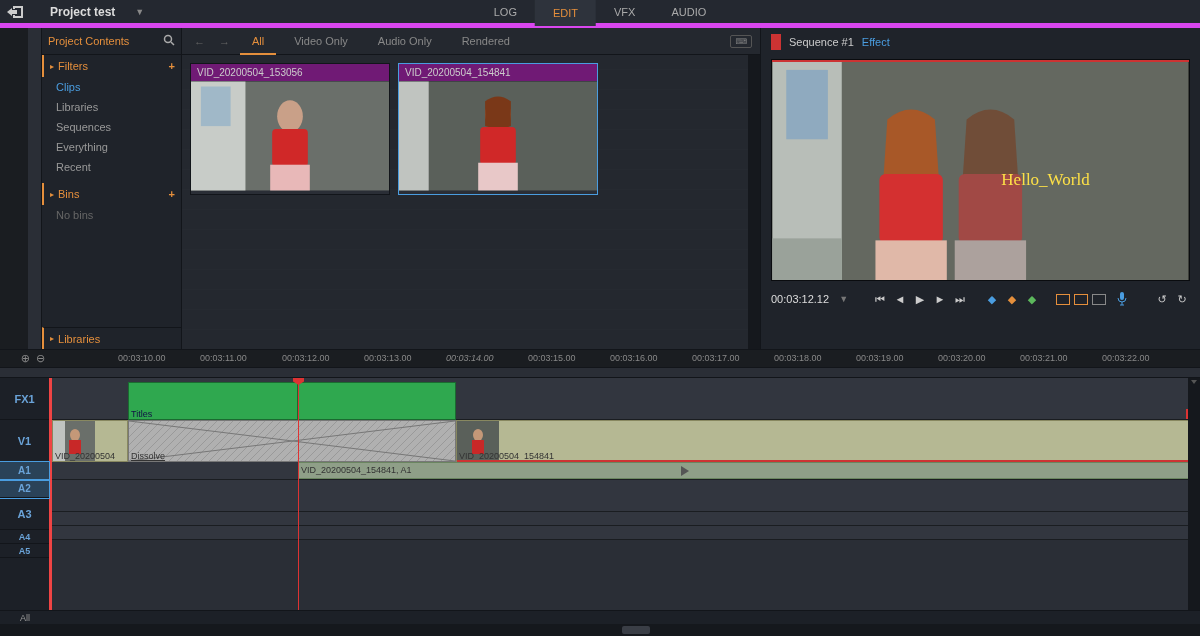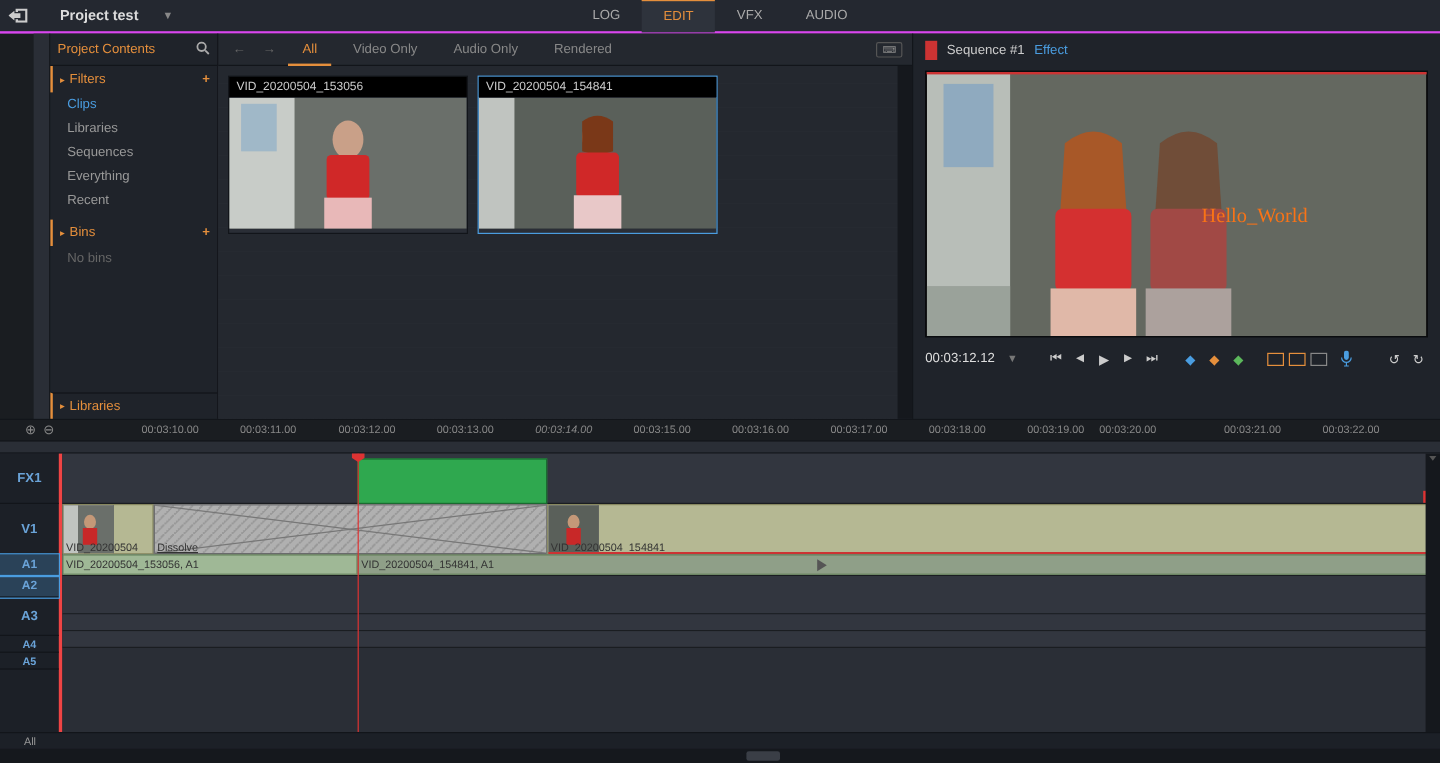--- a/index.html
+++ b/index.html
@@ -1,17 +1,17 @@
 <!DOCTYPE html>
 <html><head>
 <meta charset="utf-8">
 <style>
 * { margin:0; padding:0; box-sizing:border-box; font-family:"Segoe UI",Arial,sans-serif; }
 body { background:#1a1d21; color:#b0b0b0; width:1200px; height:636px; overflow:hidden; font-size:11px; position:relative; }
-.topbar { height:28px; background:#242830; display:flex; align-items:center; border-bottom:2px solid #d946ef; }
+.topbar { height:28px; background:#242830; display:flex; align-items:center; border-bottom:5px solid #d946ef; }
 .exit-btn { width:30px; height:28px; display:flex; align-items:center; justify-content:center; cursor:pointer; }
 .exit-btn svg { fill:#ccc; }
 .proj-title { margin-left:20px; font-weight:bold; color:#dcdcdc; font-size:12px; }
 .proj-dd { margin-left:20px; color:#888; cursor:pointer; font-size:9px; }
 .main-tabs { position:absolute; left:50%; transform:translateX(-50%); display:flex; gap:0; }
 .main-tab { padding:0 18px; height:28px; line-height:28px; color:#aaa; cursor:pointer; font-size:11px; }
 .main-tab.active { color:#e58f3c; border-top:2px solid #e58f3c; background:#2e333c; line-height:26px; }
 .upper { height:322px; display:flex; border-bottom:1px solid #12151a;padding-left:28px; }
 .left-col { width:140px; background:#1f232a; border-right:1px solid #12151a; display:flex; flex-direction:column; }
 .left-col.collapsed { width:14px; }
@@ -25,30 +25,30 @@
 .lib-hdr { height:22px; display:flex; align-items:center; padding:0 6px; color:#e58f3c; border-left:2px solid #e58f3c; border-top:1px solid #12151a; margin-top:auto;}
 .mid-col { flex:1; background:#24282f; display:flex; flex-direction:column; position:relative;}
 .mid-tabs { height:27px; display:flex; align-items:center; padding:0 8px; border-bottom:1px solid #12151a; gap:6px;}
 .nav-arr { color:#666; padding:0 4px; cursor:pointer; }
 .mid-tab { padding:0 12px; color:#888; font-size:11px; cursor:pointer; }
 .mid-tab.active { color:#e58f3c; border-bottom:2px solid #e58f3c; height:27px; line-height:27px;}
 .kbd-ic { margin-left:auto; cursor:pointer; border:1px solid #555; border-radius:2px; padding:1px 4px; font-size:8px; color:#888;}
 .clips-area { flex:1; padding:8px; display:flex; gap:8px; background:repeating-linear-gradient(0deg,#24282f,#24282f 19px,#262a31 19px,#262a31 20px),repeating-linear-gradient(90deg,#24282f,#24282f 19px,#262a31 19px,#262a31 20px);}
 .clip-card { width:200px; height:132px; border:1px solid #12151a; background:#2a2e36; }
 .clip-card.sel { border:1px solid #4a9de0; }
-.clip-name { background:#000000; padding:3px 6px; font-size:10px; color:#ccc; }
+.clip-name { background:#701a75; padding:3px 6px; font-size:10px; color:#ccc; }
 .clip-thumb { height:110px; display:flex; align-items:center; justify-content:center; position:relative; overflow:hidden;}
 .right-col { width:440px; background:#1f232a; border-left:1px solid #12151a; display:flex; flex-direction:column;}
 .seq-hdr { height:27px; display:flex; align-items:center; padding:0 10px; gap:8px;}
 .seq-flag { width:10px; height:16px; background:#c33; }
 .seq-name { color:#ccc; }
 .seq-eff { color:#4a9de0; cursor:pointer; }
 .viewer { margin:4px 10px; height:222px; background:#000; position:relative; border:1px solid #0a0c0f; overflow:hidden;}
 .viewer-red { position:absolute; top:0; left:0; right:0; height:2px; background:#c33;}
-.viewer-overlay { position:absolute; top:50%; left:55%; color:#f97316; font-size:17px; font-family:Georgia,serif; }
+.viewer-overlay { position:absolute; top:50%; left:55%; color:#fde047; font-size:17px; font-family:Georgia,serif; }
 .strip { height:18px; margin:0 10px; display:flex; align-items:center; color:#999; font-size:9px; position:relative;}
 .strip-mark { position:absolute; top:4px; width:8px; height:8px; background:#c33; transform:rotate(45deg);}
 .tc-row { height:24px; margin:2px 10px 0; display:flex; align-items:center; gap:6px;}
 .tc { color:#ddd; font-size:11px; }
 .tc-dd { color:#777; font-size:9px; margin-left:4px; cursor:pointer;}
 .transport { margin-left:auto; display:flex; gap:4px; align-items:center;}
 .t-btn { width:16px; height:16px; display:flex; align-items:center; justify-content:center; cursor:pointer; color:#ccc;}
 .t-btn.blue { color:#4a9de0;}
 .t-btn.orange { color:#e58f3c;}
 .t-btn.green { color:#5cb85c;}
@@ -262,40 +262,43 @@
       <span class="tick" style="left:52px;">00:03:10.00</span>
       <span class="tick" style="left:134px;">00:03:11.00</span>
       <span class="tick" style="left:216px;">00:03:12.00</span>
       <span class="tick" style="left:298px;">00:03:13.00</span>
       <span class="tick" style="left:380px;font-style:italic;">00:03:14.00</span>
       <span class="tick" style="left:462px;">00:03:15.00</span>
       <span class="tick" style="left:544px;">00:03:16.00</span>
       <span class="tick" style="left:626px;">00:03:17.00</span>
       <span class="tick" style="left:708px;">00:03:18.00</span>
       <span class="tick" style="left:790px;">00:03:19.00</span>
-      <span class="tick" style="left:850px;text-align:right;">00:03:20.00</span>
+      <span class="tick" style="left:872px;text-align:right;">00:03:20.00</span>
       <span class="tick" style="left:954px;">00:03:21.00</span>
       <span class="tick" style="left:1036px;">00:03:22.00</span>
     </div>
   </div>
   <div style="height:10px;background:#2a2e36;border-bottom:1px solid #12151a;"></div>
   <div class="tracks-wrap">
     <div class="track-hdrs">
       <div class="track-hdr">FX1</div>
       <div class="track-hdr">V1</div>
       <div class="track-hdr a active">A1</div>
       <div class="track-hdr a active">A2</div>
       <div class="track-hdr" style="height:32px;">A3</div>
       <div class="track-hdr small">A4</div>
       <div class="track-hdr small">A5</div>
     </div>
     <div class="tracks">
       <div class="playhead" style="left:246px; height:238px;"></div>
 
       <div class="track-row">
+        <div class="fx-clip" style="left:76px; width:170px; top:4px;">
+          <span class="lbl">Titles</span>
+        </div>
         <div class="fx-clip" style="left:246px; width:158px; top:4px;"></div>
       </div>
 
       <div class="track-row">
         <div class="v-clip" style="left:0; width:76px;">
           <div class="v-thumb">
             <svg width="42" height="40" viewBox="0 0 42 40">
                 <rect width="42" height="40" fill="#6a6f6a"></rect>
                 <rect x="0" width="12" height="40" fill="#c0c4c0"></rect>
                 <ellipse cx="22" cy="14" rx="5" ry="6" fill="#c49878"></ellipse>
@@ -319,21 +322,20 @@
                 <rect x="15" y="19" width="12" height="14" fill="#c82828"></rect>
               </svg>
           </div>
           <span class="lbl">VID_20200504_154841</span>
           <div style="position:absolute;left:0;right:0;bottom:-1px;height:2px;background:#c33;"></div>
           <div class="v-marker">59</div>
         </div>
       </div>
 
       <div class="track-row a">
-        <div class="a-clip" style="left:0; width:246px;">VID_20200504_153056, A1</div>
         <div class="a-clip d" style="left:246px; right:0;">
           <span>VID_20200504_154841, A1</span>
           <div class="aud-arr" style="right:510px;"></div>
         </div>
       </div>
 
 
       <div class="track-row" style="height:32px;"></div>
 
       <div class="track-row small"></div>

